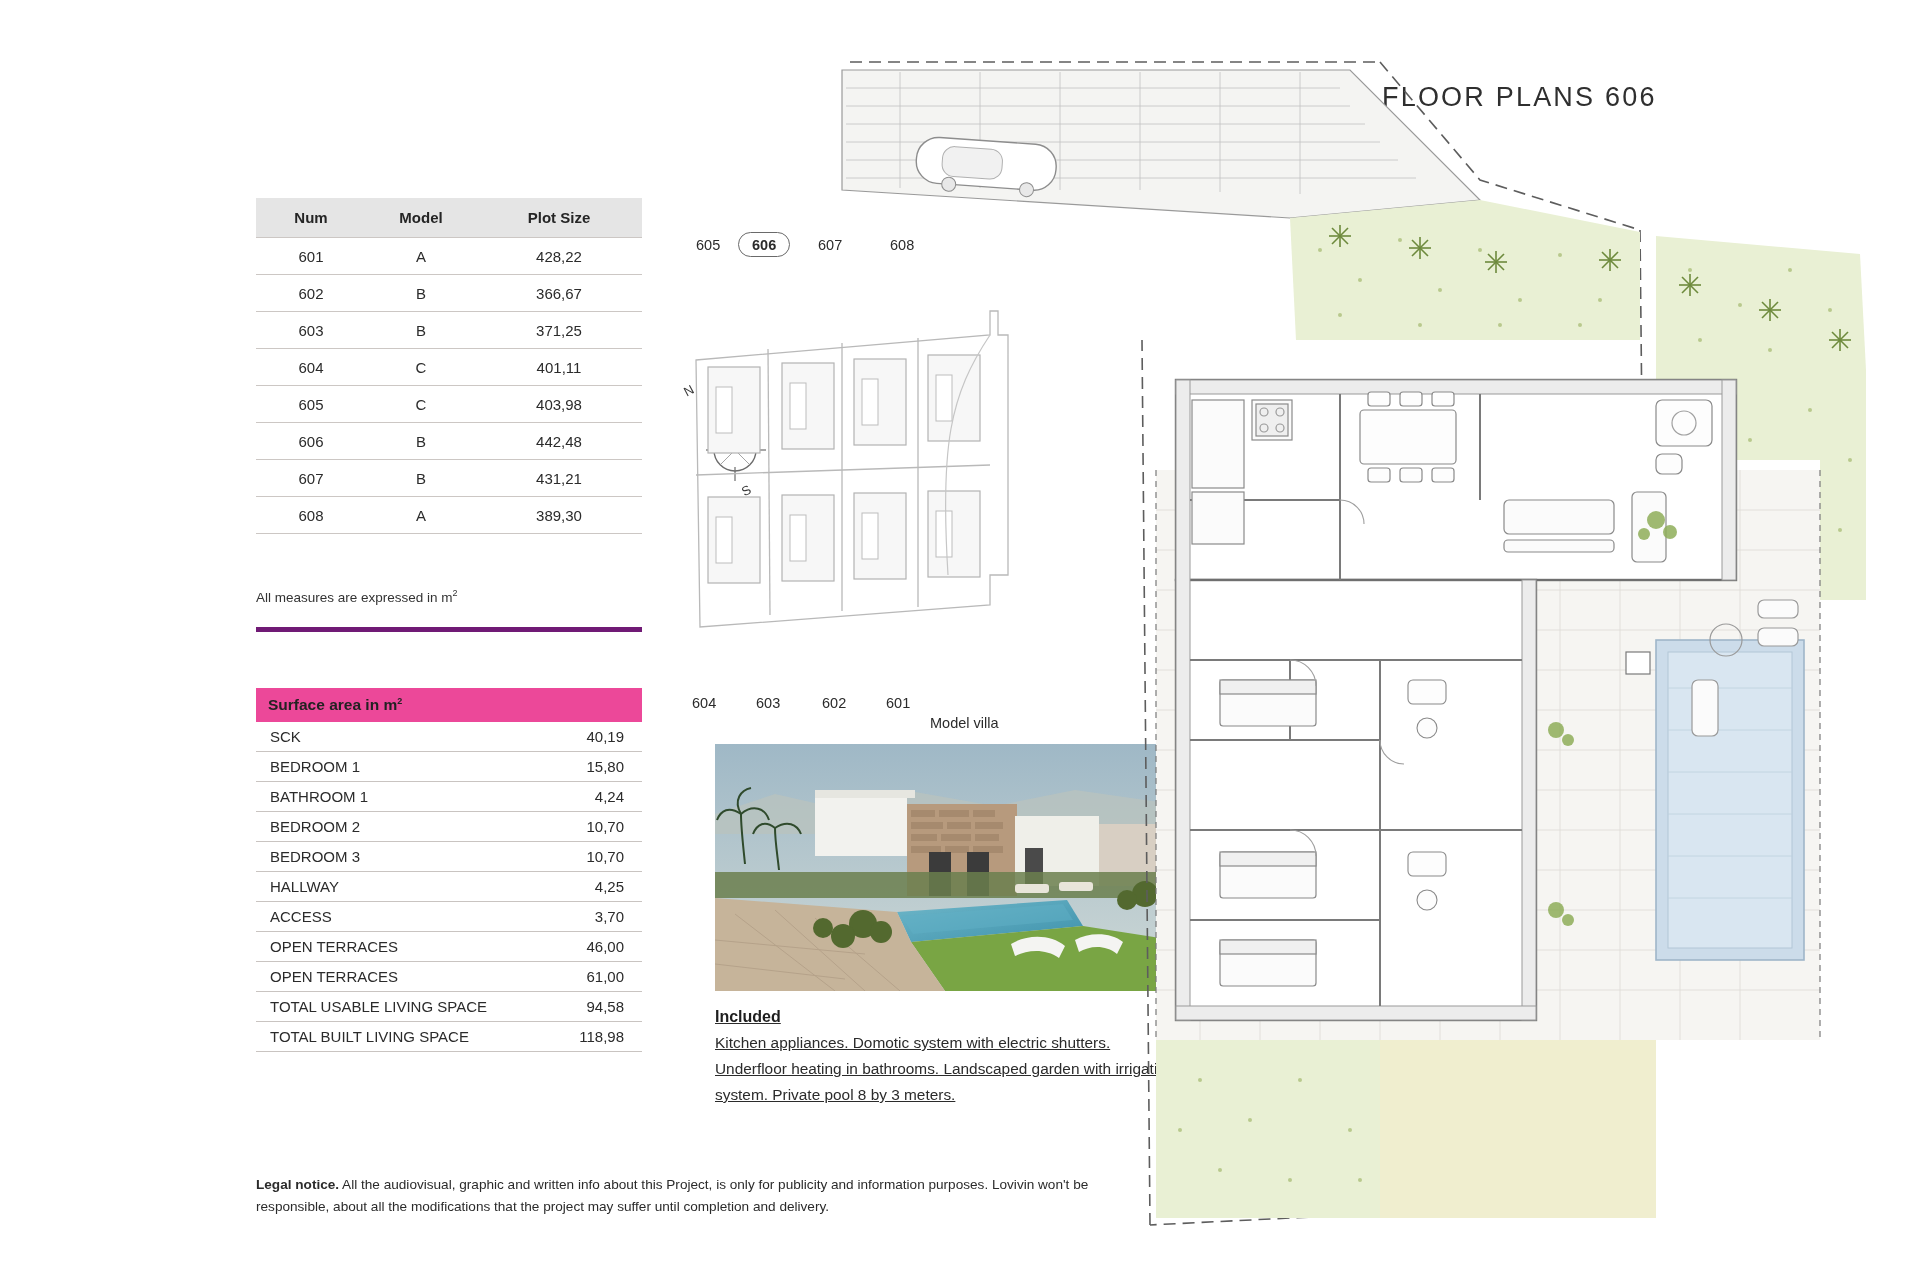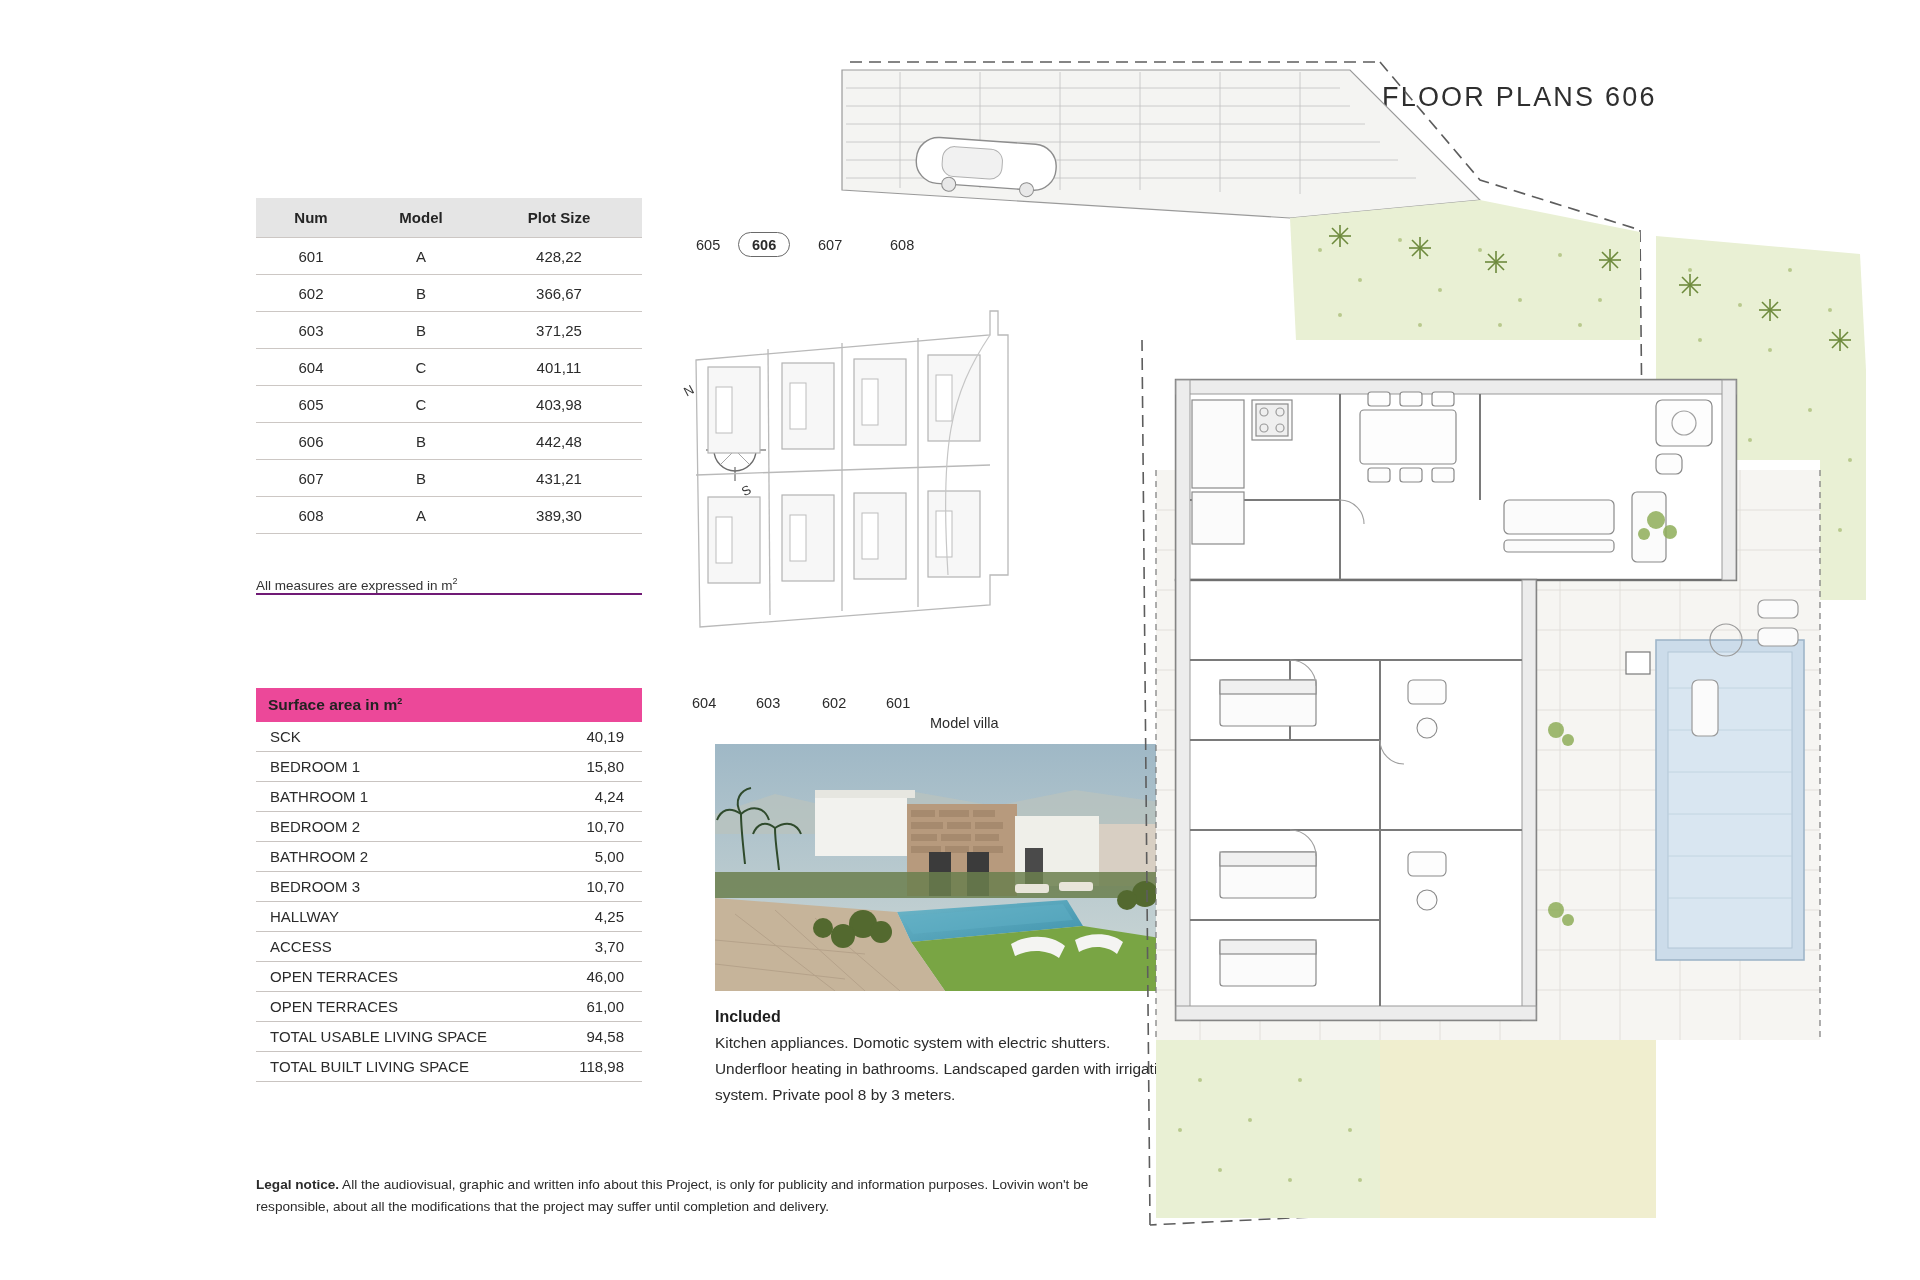--- a/index.html
+++ b/index.html
@@ -58,25 +58,26 @@
     padding: 10px 0 9px 0;
     text-align: center;
     border-bottom: 1px solid #ccc7c4;
     font-size: 15px;
     color: #2b2b2b;
   }
   .plot-table tr:first-child td { border-top: 1px solid #ccc7c4; }
   .plot-note {
     position: absolute;
     left: 256px;
-    top: 576px;
+    top: 588px;
     width: 386px;
     font-size: 13.5px;
     color: #333;
-    border-bottom: 2px solid #701a75;
+    padding-bottom: 22px;
+    border-bottom: 5px solid #701a75;
     box-sizing: border-box;
   }
   .plot-note sup { font-size: 9px; }
 
   
   .surface-head {
     position: absolute;
     left: 256px;
     top: 688px;
     width: 386px;
@@ -152,20 +153,21 @@
     overflow: hidden;
     background: #8aa0b0;
   }
 
   
   .included {
     position: absolute;
     left: 715px;
     top: 1008px;
     width: 470px;
+    text-decoration: underline;
   }
   .included h4 {
     margin: 0 0 4px 0;
     font-size: 16px;
     font-weight: bold;
     color: #1e1e1e;
   }
   .included p {
     margin: 0;
     font-size: 15.4px;
@@ -270,24 +272,20 @@
         <td class="lab">BEDROOM 1</td>
         <td class="val">15,80</td>
       </tr>
       <tr>
         <td class="lab">BATHROOM 1</td>
         <td class="val">4,24</td>
       </tr>
       <tr>
         <td class="lab">BEDROOM 2</td>
         <td class="val">10,70</td>
-      </tr>
-      <tr>
-        <td class="lab">BATHROOM 2</td>
-        <td class="val">5,00</td>
       </tr>
       <tr>
         <td class="lab">BEDROOM 3</td>
         <td class="val">10,70</td>
       </tr>
       <tr>
         <td class="lab">HALLWAY</td>
         <td class="val">4,25</td>
       </tr>
       <tr>

